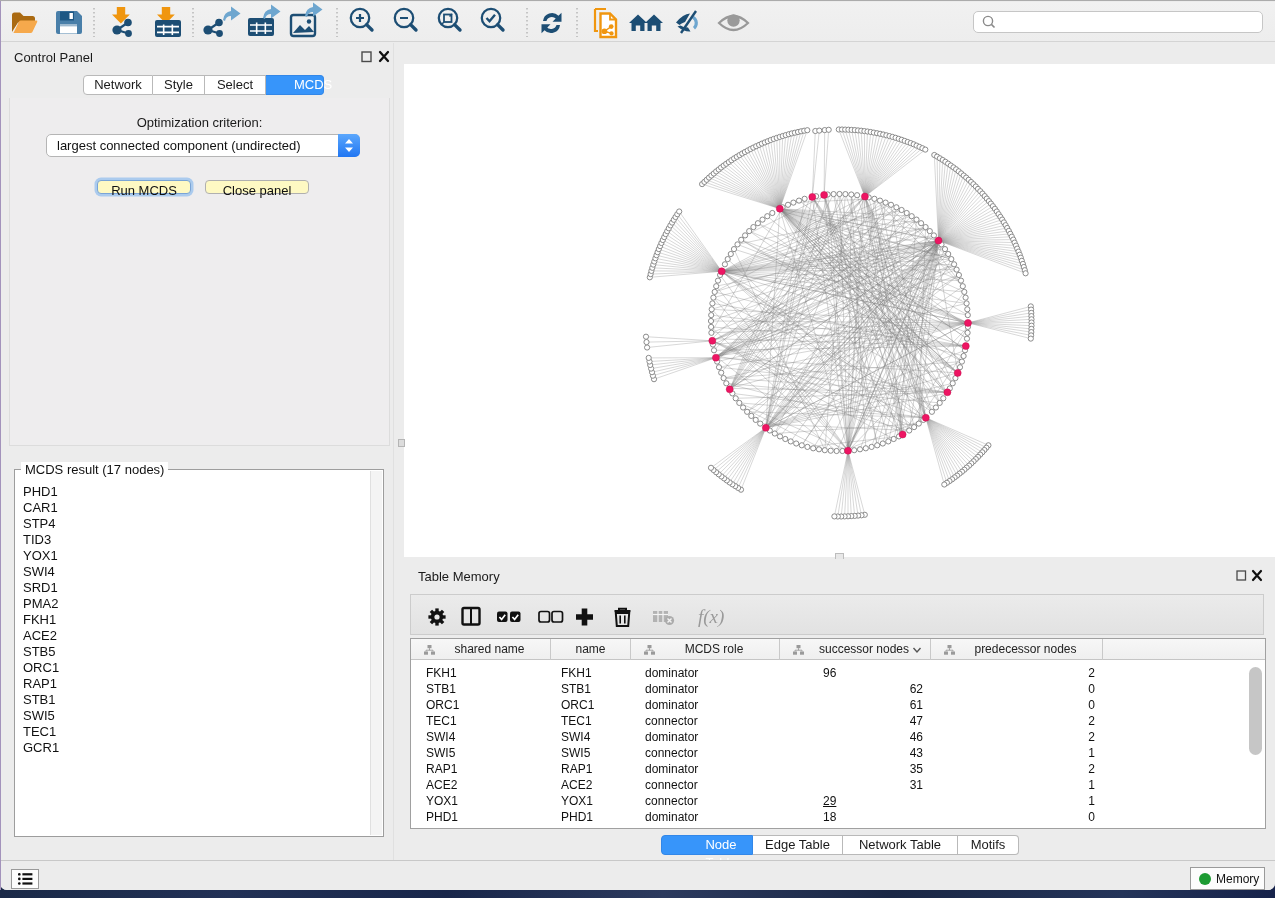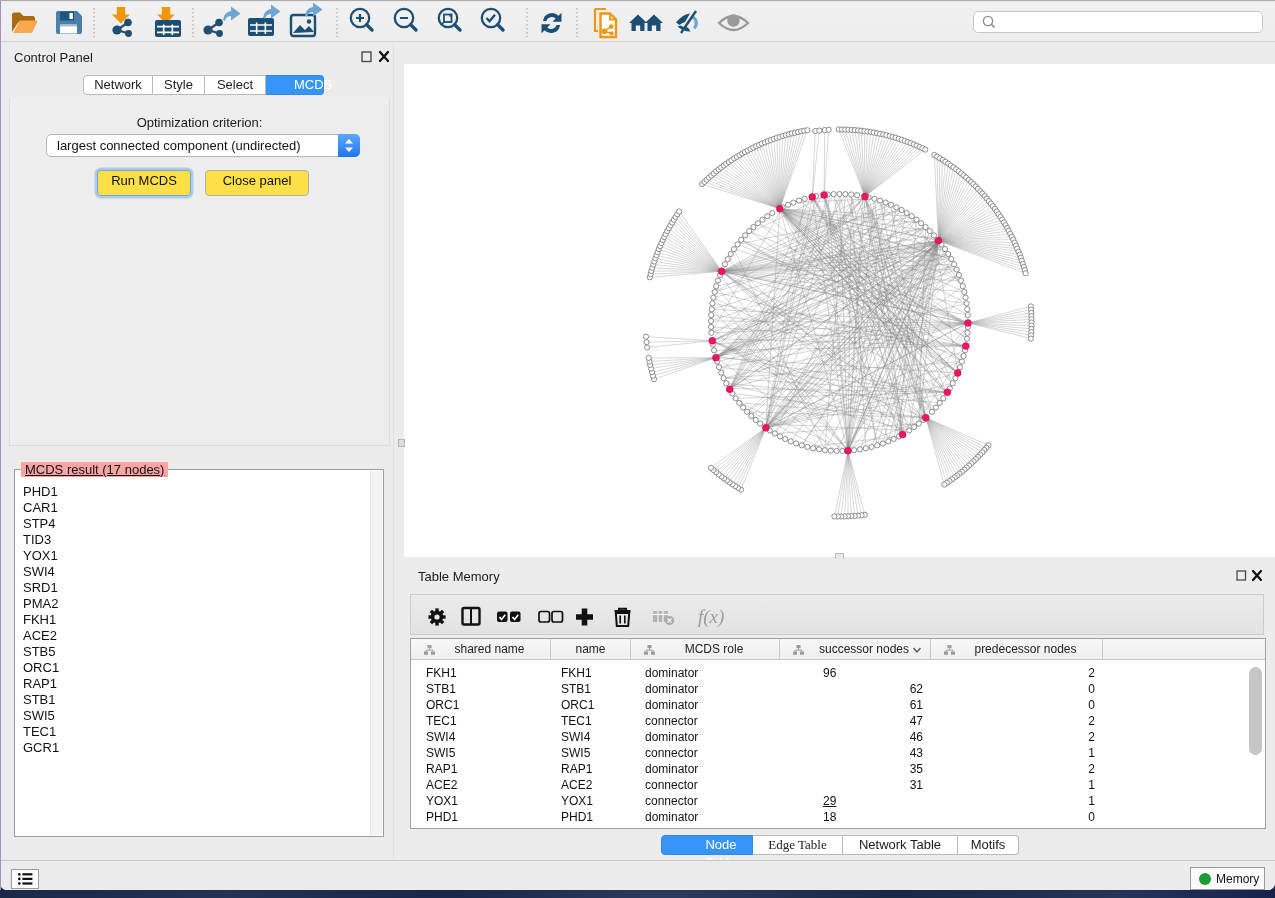--- a/index.html
+++ b/index.html
@@ -16,25 +16,25 @@
   
   #cpanel { position:absolute; left:1px; top:42px; width:393px; height:817px; background:#ececec; border-right:1px solid #e0e0e0; }
   #cp-title { position:absolute; left:13px; top:7px; font-size:13px; color:#1a1a1a; }
   #cp-tabs { position:absolute; left:82px; top:32px; height:20px; }
   .seg { position:absolute; top:0; height:20px; background:#fff; border:1px solid #b9b9b9; font-size:13px; color:#1a1a1a; text-align:center; line-height:18px; }
   .seg.sel { background:#3795fa; border-color:#3287e8; color:#fff;padding-left:28px; }
   #cp-inner { position:absolute; left:8px; top:55px; width:381px; height:348px; background:#eeedee; border:1px solid #dcdcdc; border-top:none; }
   #optlabel { position:absolute; left:0; top:17px; width:100%; text-align:center; font-size:13px; color:#1a1a1a; }
   #dropdown { position:absolute; left:36px; top:36px; width:314px; height:23px; background:#fff; border:1px solid #b5b5b5; border-radius:5px; font-size:13px; line-height:21px; color:#111; padding-left:10px; }
   #ddbtn { position:absolute; right:-1px; top:-1px; width:22px; height:23px; border-radius:0 5px 5px 0; background:linear-gradient(#5ba7fd,#2076f2); }
-  .btn { position:absolute; top:72px; height:26px; background:#fde047; border:1px solid #b0b0b0; border-radius:4px; font-size:13px; color:#111; text-align:center; line-height:19px; }
+  .btn { position:absolute; top:82px; height:14px; background:#fef9c3; border:1px solid #b0b0b0; border-radius:4px; font-size:13px; color:#111; text-align:center; line-height:19px; }
   #runbtn { left:87px; width:94px; box-shadow:0 0 0 2.5px #abcbee; border-color:#7aa4d6; }
   #closebtn { left:195px; width:104px; }
   #mcdsbox { position:absolute; left:13px; top:426px; width:370px; height:368px; border:1px solid #9d9d9d; background:#fff; }
-  #mcdslabel { position:absolute; left:20px; top:419px; background:#fca5a5; padding:0 4px; font-size:13px; color:#111;text-decoration:underline; }
+  #mcdslabel { position:absolute; left:20px; top:419px; background:#ffffff; padding:0 4px; font-size:13px; color:#111; }
   #mcdslist { position:absolute; left:8px; top:14px; font-size:13px; color:#111; line-height:16px; }
   #mcdssb { position:absolute; right:1px; top:1px; width:12px; height:364px; background:#f4f4f4; border-left:1px solid #e0e0e0; }
 
   
   #netwin { position:absolute; left:404px; top:42px; width:871px; height:516px; }
   #nettitle { position:absolute; left:0; top:3px; width:871px; height:19px; background:linear-gradient(#f5f5f5,#d8d8d8); border-bottom:1px solid #a6a6a6; border-top:1px solid #c9c9c9; }
   #nettitle span { display:block; text-align:center; font-size:13px; color:#222; line-height:18px; }
   .tl { position:absolute; top:2.5px; width:11px; height:11px; border-radius:50%; }
   #netcanvas { position:absolute; left:0; top:21px; width:871px; height:493px; background:#fff; }
   #netgrip { position:absolute; left:431px; top:510px; width:9px; height:8px; background:#e8e8e8; border:1px solid #bdbdbd; }
@@ -1157,21 +1157,21 @@
           <div class="r" style="left:234px;top:170px;">dominator</div>
           <div class="r" style="left:412px;top:170px;width:100px;">18</div>
           <div class="r" style="left:584px;top:170px;width:100px;text-align:right;">0</div>
         </div>
         <div id="tsb">
           <div class="thumb"></div>
         </div>
       </div>
       <div id="tp-tabs">
         <div class="seg sel" style="left:0px;width:92px;border-radius:4px 0 0 4px;">Node Table</div>
-        <div class="seg" style="left:92px;width:90px;border-left:none;font-family:Liberation Serif, serif;">Edge Table</div>
+        <div class="seg" style="left:92px;width:90px;border-left:none;">Edge Table</div>
         <div class="seg" style="left:182px;width:115px;border-left:none;">Network Table</div>
         <div class="seg" style="left:297px;width:61px;border-radius:0 4px 4px 0;border-left:none;">Motifs</div>
       </div>
     </div>
   <div id="statusbar">
     <div id="listbtn">
         <svg width="28" height="20" viewBox="0 0 28 20" style="position:absolute;left:-1px;top:-1px">
           <g fill="#111">
             <rect x="7" y="4" width="2.6" height="2.6" rx="1.2"></rect>
             <rect x="7" y="8.6" width="2.6" height="2.6" rx="1.2"></rect>

